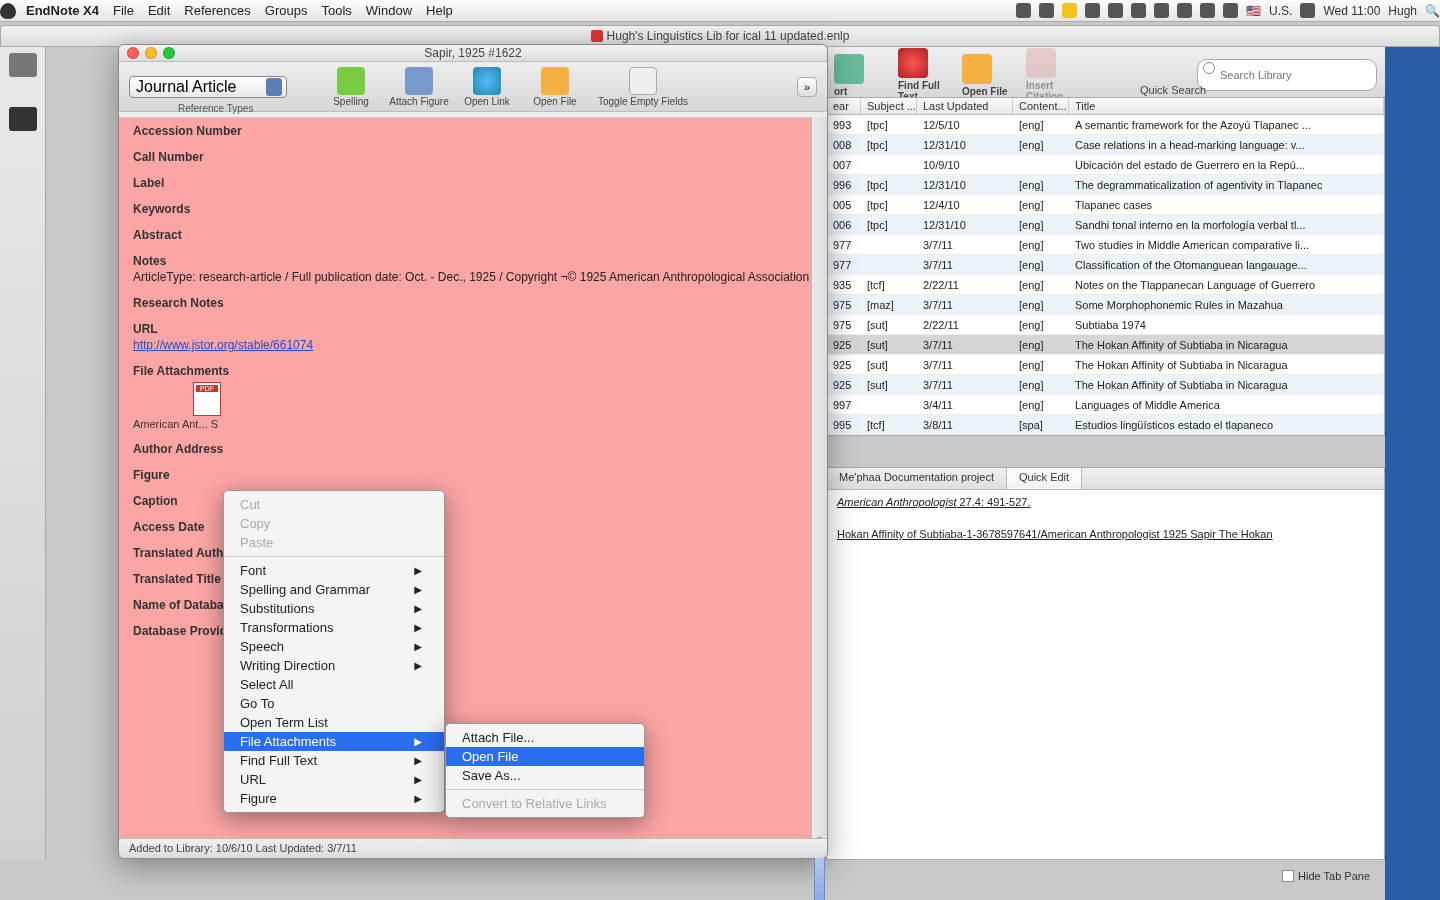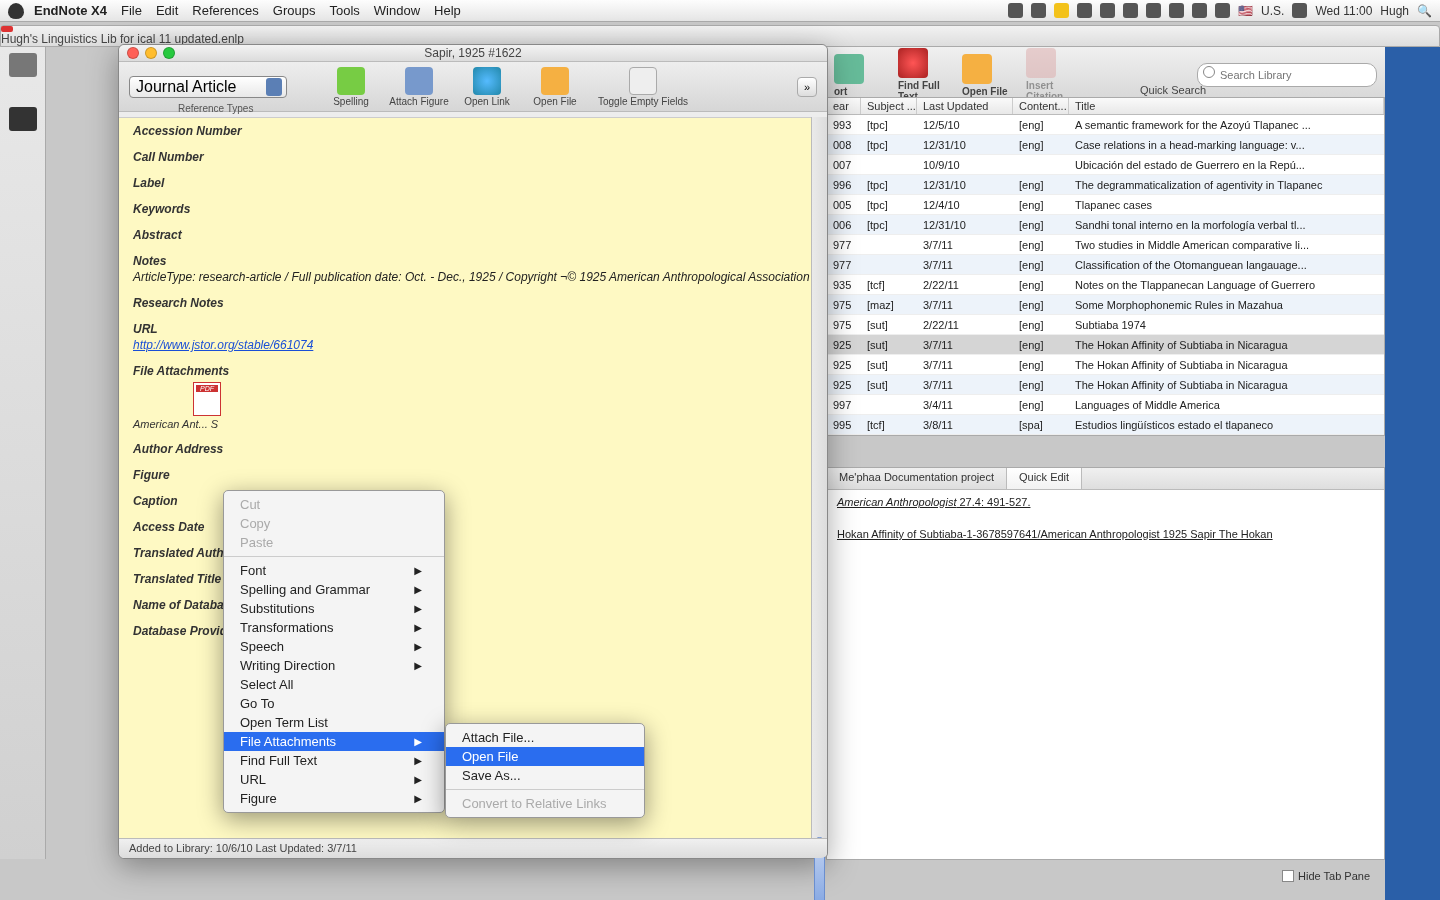--- a/index.html
+++ b/index.html
@@ -1,35 +1,35 @@
 <!DOCTYPE html>
 <html><head>
 <meta charset="utf-8">
 <style>
 * { margin:0; padding:0; box-sizing:border-box; font-family:"Lucida Grande","Helvetica Neue",Arial,sans-serif; }
 body { width:1440px; height:900px; background:#c8c8c8; overflow:hidden; position:relative; font-size:12px; }
 
 
-.menubar { position:absolute; top:0; left:0; right:0; height:22px; background:linear-gradient(#fdfdfd,#e5e5e5); display:flex; align-items:center; padding:0 8px; border-bottom:1px solid #aaa; }
+.menubar { position:absolute; top:0; left:0; right:0; height:22px; background:linear-gradient(#fdfdfd,#e5e5e5); display:flex; align-items:center; padding:0 0; border-bottom:1px solid #aaa; }
 .menubar .apple { width:16px; height:16px; background:#333; border-radius:50% 50% 50% 50% / 60% 60% 40% 40%; margin-right:10px; }
 .menubar .mitem { margin-right:14px; font-size:13px; color:#222; }
 .menubar .mitem.bold { font-weight:bold; }
 .menubar .right { margin-left:auto; display:flex; align-items:center; gap:8px; font-size:12px; color:#333; }
 .menubar .right .ico { width:15px; height:15px; background:#555; border-radius:3px; }
 
 
-.lib-title { position:absolute; top:25px; left:0; right:0; height:22px; background:linear-gradient(#f2f2f2,#ddd); border:1px solid #aaa; border-radius:4px 4px 0 0; display:flex; align-items:flex-start; justify-content:center; font-size:12px; color:#444;flex-direction:column; }
+.lib-title { position:absolute; top:25px; left:0; right:0; height:22px; background:linear-gradient(#f2f2f2,#ddd); border:1px solid #aaa; border-radius:4px 4px 0 0; display:flex; align-items:center; justify-content:center; font-size:12px; color:#444; }
 .lib-title .en-ico { width:12px; height:12px; background:#d33; border-radius:2px; margin-right:4px; }
 
 
 .lib-toolbar { position:absolute; top:47px; left:826px; right:55px; height:57px; background:linear-gradient(#f0f0f0,#d6d6d6); border-bottom:1px solid #aaa; display:flex; align-items:center; padding:0 8px; gap:2px; }
 .lib-toolbar .tbtn { display:flex; flex-direction:column; align-items:flex-start; font-size:10px; color:#444; width:62px;font-weight:bold; }
 .lib-toolbar .tbtn .ic { width:30px; height:30px; border-radius:4px; margin-bottom:2px; }
 .lib-toolbar .search { margin-left:auto; display:flex; align-items:center; }
-.lib-toolbar .search input { width:180px; height:24px; border:1px solid #aaa; border-radius:10px; padding:0 8px 0 22px; font-size:11px; }
+.lib-toolbar .search input { width:180px; height:32px; border:1px solid #aaa; border-radius:10px; padding:0 8px 0 22px; font-size:11px; }
 .lib-toolbar .search-wrap { position:relative; }
 .lib-toolbar .search-wrap .mag { position:absolute; left:6px; top:3px; width:12px; height:12px; border:1.5px solid #888; border-radius:50%; }
 .qs-label { position:absolute; top:84px; left:1140px; font-size:11px; color:#444; }
 
 
 .table { position:absolute; top:97px; left:826px; right:55px; background:#fff; border:1px solid #aaa; }
 .thead { display:flex; background:linear-gradient(#fafafa,#e8e8e8); border-bottom:1px solid #bbb; }
 .th { padding:2px 6px; font-size:11px; color:#333; border-right:1px solid #ccc; white-space:nowrap; overflow:hidden; }
 .th.year{width:34px} .th.subj{width:56px} .th.lu{width:96px} .th.cont{width:56px} .th.title{flex:1}
 .trow { display:flex; border-bottom:1px solid #eee; height:20px; align-items:center; }
@@ -57,21 +57,21 @@
 .recwin .wtitle { position:absolute; left:0; right:0; text-align:center; font-size:12px; color:#444; }
 
 .rectool { height:50px; background:linear-gradient(#eee,#d6d6d6); border-bottom:1px solid #bbb; display:flex; align-items:center; padding:0 10px; gap:8px; }
 .reftype { width:158px; height:22px; background:linear-gradient(#fff,#e8e8e8); border:1px solid #888; border-radius:4px; padding:0 6px; font-size:16px; display:flex; align-items:center; position:relative; }
 .reftype .arrows { position:absolute; right:4px; width:16px; height:18px; background:#5b7fb5; border-radius:3px; }
 .rtlabel { position:absolute; top:103px; left:178px; font-size:10px; color:#555; }
 .rbtn { display:flex; flex-direction:column; align-items:center; font-size:10px; color:#444; width:60px; }
 .rbtn .ic { width:28px; height:28px; border-radius:4px; margin-bottom:1px; }
 .chev { margin-left:auto; width:20px; height:20px; background:linear-gradient(#fff,#ddd); border:1px solid #aaa; border-radius:4px; text-align:center; line-height:18px; font-size:11px; }
 
-.recbody { position:absolute; top:72px; left:0; right:0; bottom:20px; background:#fef9c3; border-top:1px solid #ccc; overflow:hidden; padding:6px 14px;font-style:italic; }
+.recbody { position:absolute; top:72px; left:0; right:0; bottom:20px; background:#fca5a5; border-top:1px solid #ccc; overflow:hidden; padding:6px 14px; }
 .fld { margin-bottom:12px; }
 .fld .lab { font-size:12px; font-weight:bold; color:#333; margin-bottom:2px; }
 .fld .val { font-size:12px; color:#222; }
 .fld .val a { color:#1a4fd6; text-decoration:underline; }
 .pdfico { width:28px; height:34px; background:#fff; border:1px solid #c33; position:relative; margin:4px 0 2px 60px; }
 .pdfico::after { content:"PDF"; position:absolute; top:2px; left:2px; right:2px; background:#c33; color:#fff; font-size:7px; text-align:center; }
 .pdfcap { font-size:11px; color:#333; }
 
 .statusbar { position:absolute; bottom:0; left:0; right:0; height:20px; background:linear-gradient(#f0f0f0,#dcdcdc); border-top:1px solid #bbb; font-size:11px; color:#444; padding:3px 10px; border-radius:0 0 6px 6px; }
 

